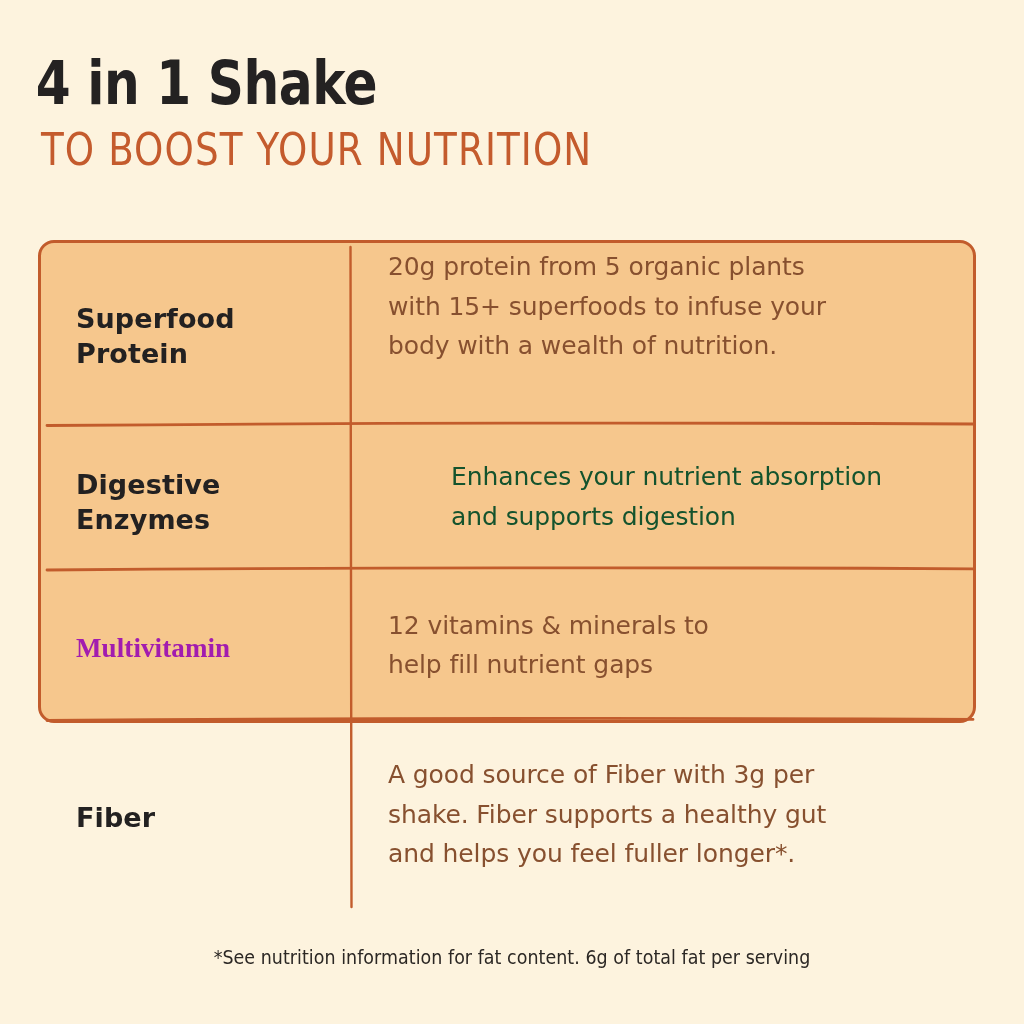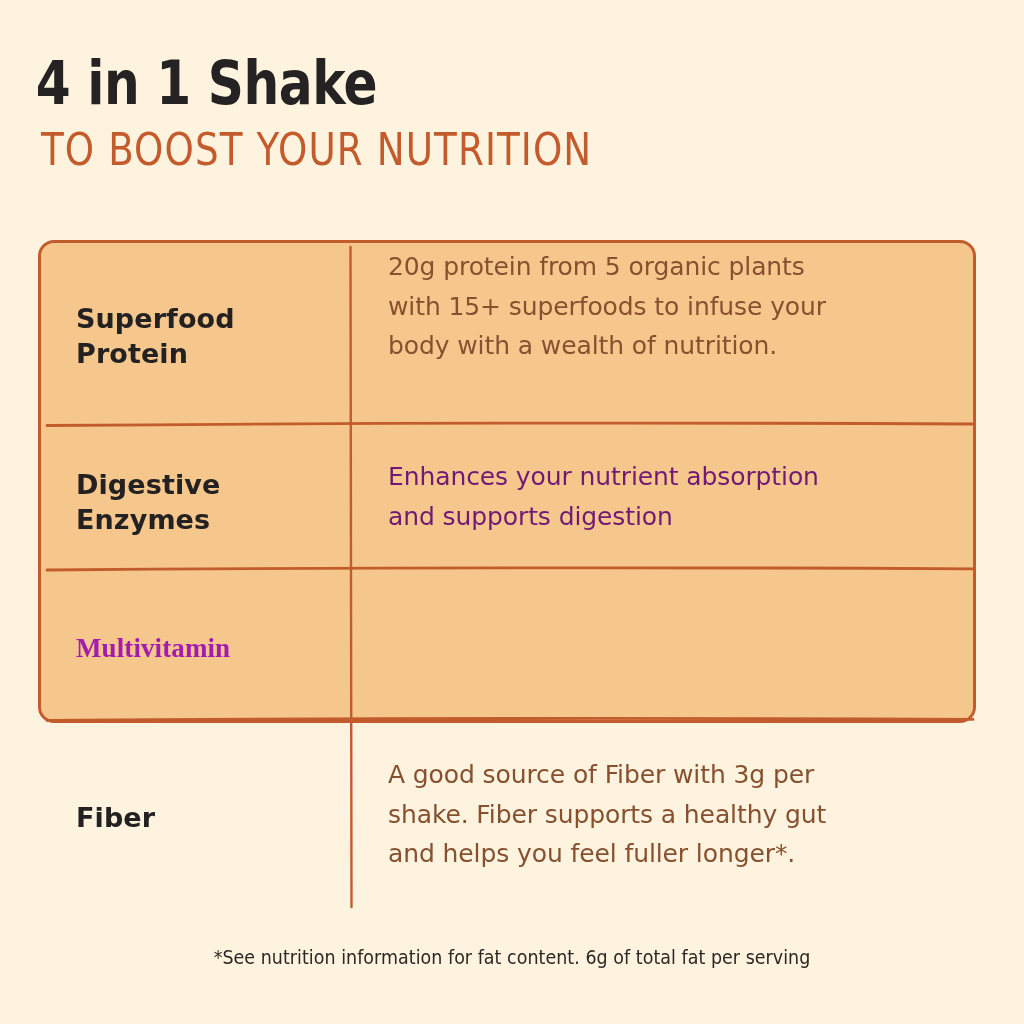--- a/index.html
+++ b/index.html
@@ -173,32 +173,38 @@
       </div>
     </div>
 
     <div class="row r1">
       <div class="cell-label" style="color: rgb(35, 33, 33);">
         <span>
           <span class="label-text">Digestive</span>
           <span class="label-text">Enzymes</span>
         </span>
       </div>
-      <div class="cell-desc" style="color: #701a75;">
+      <div class="cell-desc" style="color: #14532d; justify-content: center;">
         <span>
           <span class="desc-text">Enhances your nutrient absorption</span>
           <span class="desc-text">and supports digestion</span>
         </span>
       </div>
     </div>
 
     <div class="row r2">
       <div class="cell-label" style="color: #a21caf; font-family: Liberation Serif, serif;">
         <span>
           <span class="label-text">Multivitamin</span>
+        </span>
+      </div>
+      <div class="cell-desc" style="color: rgb(135, 80, 47);">
+        <span>
+          <span class="desc-text">12 vitamins &amp; minerals to</span>
+          <span class="desc-text">help fill nutrient gaps</span>
         </span>
       </div>
     </div>
 
     <div class="row r3">
       <div class="cell-label" style="color: rgb(35, 33, 33);">
         <span>
           <span class="label-text">Fiber</span>
         </span>
       </div>

